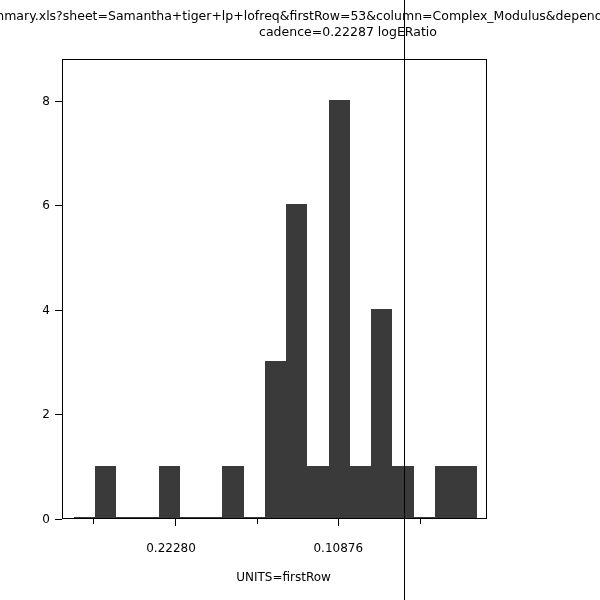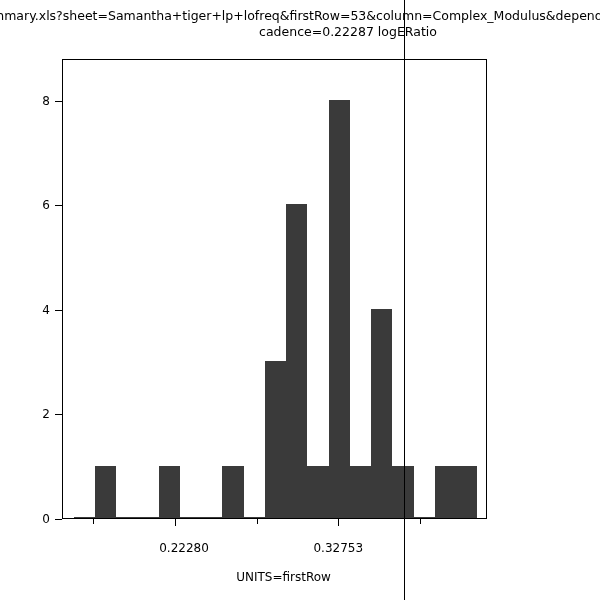--- a/index.html
+++ b/index.html
@@ -174,23 +174,23 @@
       <div class="ytick" style="top: 205.364px;"></div>
       <div class="ylab" style="left: 10px; top: 199.364px;">6</div>
       <div class="ytick" style="top: 100.818px;"></div>
       <div class="ylab" style="left: 10px; top: 94.8182px;">8</div>
     </div>
   <div id="x-axis">
       <div class="xtick" style="left: 93.0577px; height: 5px;"></div>
       <div class="xtick" style="left: 256.519px; height: 5px;"></div>
       <div class="xtick" style="left: 419.981px; height: 5px;"></div>
       <div class="xtick" style="left: 174.788px;"></div>
-      <div class="xlab" style="left: 184px;">0.22280</div>
+      <div class="xlab" style="left: 171px;">0.22280</div>
       <div class="xtick" style="left: 338.25px;"></div>
-      <div class="xlab" style="left: 338.25px;">0.32753</div>
+      <div class="xlab" style="left: 338.25px;">0.10876</div>
     </div>
 
   <div class="xaxis-title">
     <span>UNITS=firstRow</span>
   </div>
 
   <div class="cursor-line" id="cursor-line" style="left: 403.635px;"></div>
 
 </div>
 

